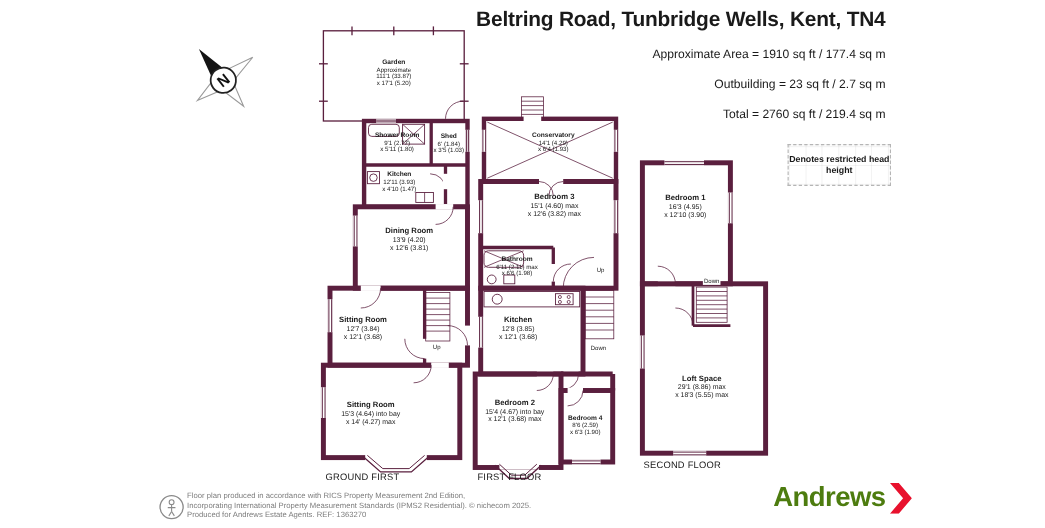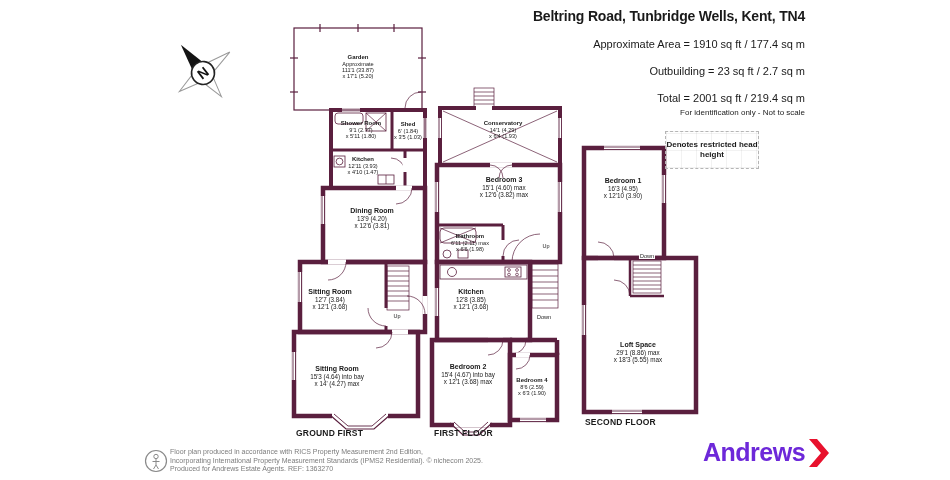--- a/index.html
+++ b/index.html
@@ -12,39 +12,39 @@
   .w3{stroke:#5A1F3E;stroke-width:3;fill:none;}
   .w25{stroke:#5A1F3E;stroke-width:2.5;fill:none;}
   .tk{stroke:#5A1F3E;stroke-width:1.2;fill:none;}
   .wl{stroke:#5A1F3E;stroke-width:0.9;fill:none;}
   .fx{stroke:#5A1F3E;stroke-width:0.8;fill:#fff;}
   .arc{stroke:#5A1F3E;stroke-width:0.7;fill:none;}
   .st{stroke:#5A1F3E;stroke-width:0.7;fill:none;}
   .gap{fill:#fff;stroke:none;}
   
   .hdr{position:absolute;top:8px;right:145px;text-align:right;}
-  .hdr .title{font-size:14px;font-weight:bold;letter-spacing:-0.2px;}
+  .hdr .title{font-size:19px;font-weight:bold;letter-spacing:-0.2px;}
   .hdr .aline{font-size:11px;line-height:14px;margin-top:13px;}
   .hdr .note{font-size:8px;margin-top:3px;color:#222;}
-  .legend{position:absolute;left:665px;top:131px;width:92px;height:36px;
+  .legend{position:absolute;left:716px;top:131px;width:92px;height:36px;
           border:1.2px dashed #b5b5b5;display:flex;align-items:center;justify-content:flex-start;
           text-align:center;font-size:8px;font-weight:bold;line-height:10px;
           background-image:repeating-linear-gradient(90deg,rgba(0,0,0,0.05) 0 1px,transparent 1px 15px),
                            repeating-linear-gradient(0deg,rgba(0,0,0,0.05) 0 1px,transparent 1px 17px);}
   .rlabel{position:absolute;transform:translate(-50%,-50%);text-align:center;white-space:nowrap;line-height:1.12;}
   .rn{font-weight:bold;font-size:7px;}
   .rd{font-size:6.3px;}
   .sm .rn{font-size:6px;}
   .sm .rd{font-size:5.6px;}
-  .ftitle{position:absolute;font-weight:bold;font-size:8.5px;letter-spacing:0.2px;}
+  .ftitle{position:absolute;font-weight:normal;font-size:8.5px;letter-spacing:0.2px;}
   .stxt{position:absolute;font-size:5.5px;transform:translate(-50%,-50%);background:#fff;padding:0 1px;}
   .footer{position:absolute;left:170px;top:448px;font-size:7px;line-height:8.5px;color:#7c7c7c;}
   .nclogo{position:absolute;left:143px;top:448px;}
   .brand{position:absolute;left:703px;top:438px;display:flex;align-items:center;}
-  .brand .bname{font-size:25px;font-weight:bold;color:#6d28d9;letter-spacing:-0.5px;
+  .brand .bname{font-size:25px;font-weight:bold;color:#4d7c0f;letter-spacing:-0.5px;
                 font-family:"Liberation Sans",sans-serif;}
   .brand svg{margin-left:4px;}
 </style>
 </head>
 <body>
 
 <div class="canvas">
 
   <svg class="plan" width="950" height="480" viewBox="0 0 950 480">
 
@@ -262,22 +262,21 @@
       <rect x="612" y="409.5" width="30" height="5" class="gap"></rect>
       <line x1="612" y1="411" x2="642" y2="411" class="wl"></line>
       <line x1="612" y1="413.5" x2="642" y2="413.5" class="wl"></line>
     </g>
   </svg>
 
   <div class="hdr">
     <div class="title">Beltring Road, Tunbridge Wells, Kent, TN4</div>
     <div class="aline">Approximate Area = 1910 sq ft / 177.4 sq m</div>
     <div class="aline">Outbuilding = 23 sq ft / 2.7 sq m</div>
-    <div class="aline">Total = 2001 sq ft / 219.4 sq m</div>
-    <div class="note">For identification only - Not to scale</div>
+    <div class="aline">Total = 2760 sq ft / 219.4 sq m</div>
   </div>
 
   <div class="legend">
     <span>Denotes restricted head height</span>
   </div>
 
   <div class="rlabel sm" style="left:358px;top:67px">
     <div class="rn">Garden</div>
     <div class="rd">Approximate</div>
     <div class="rd">111'1 (33.87)</div>

